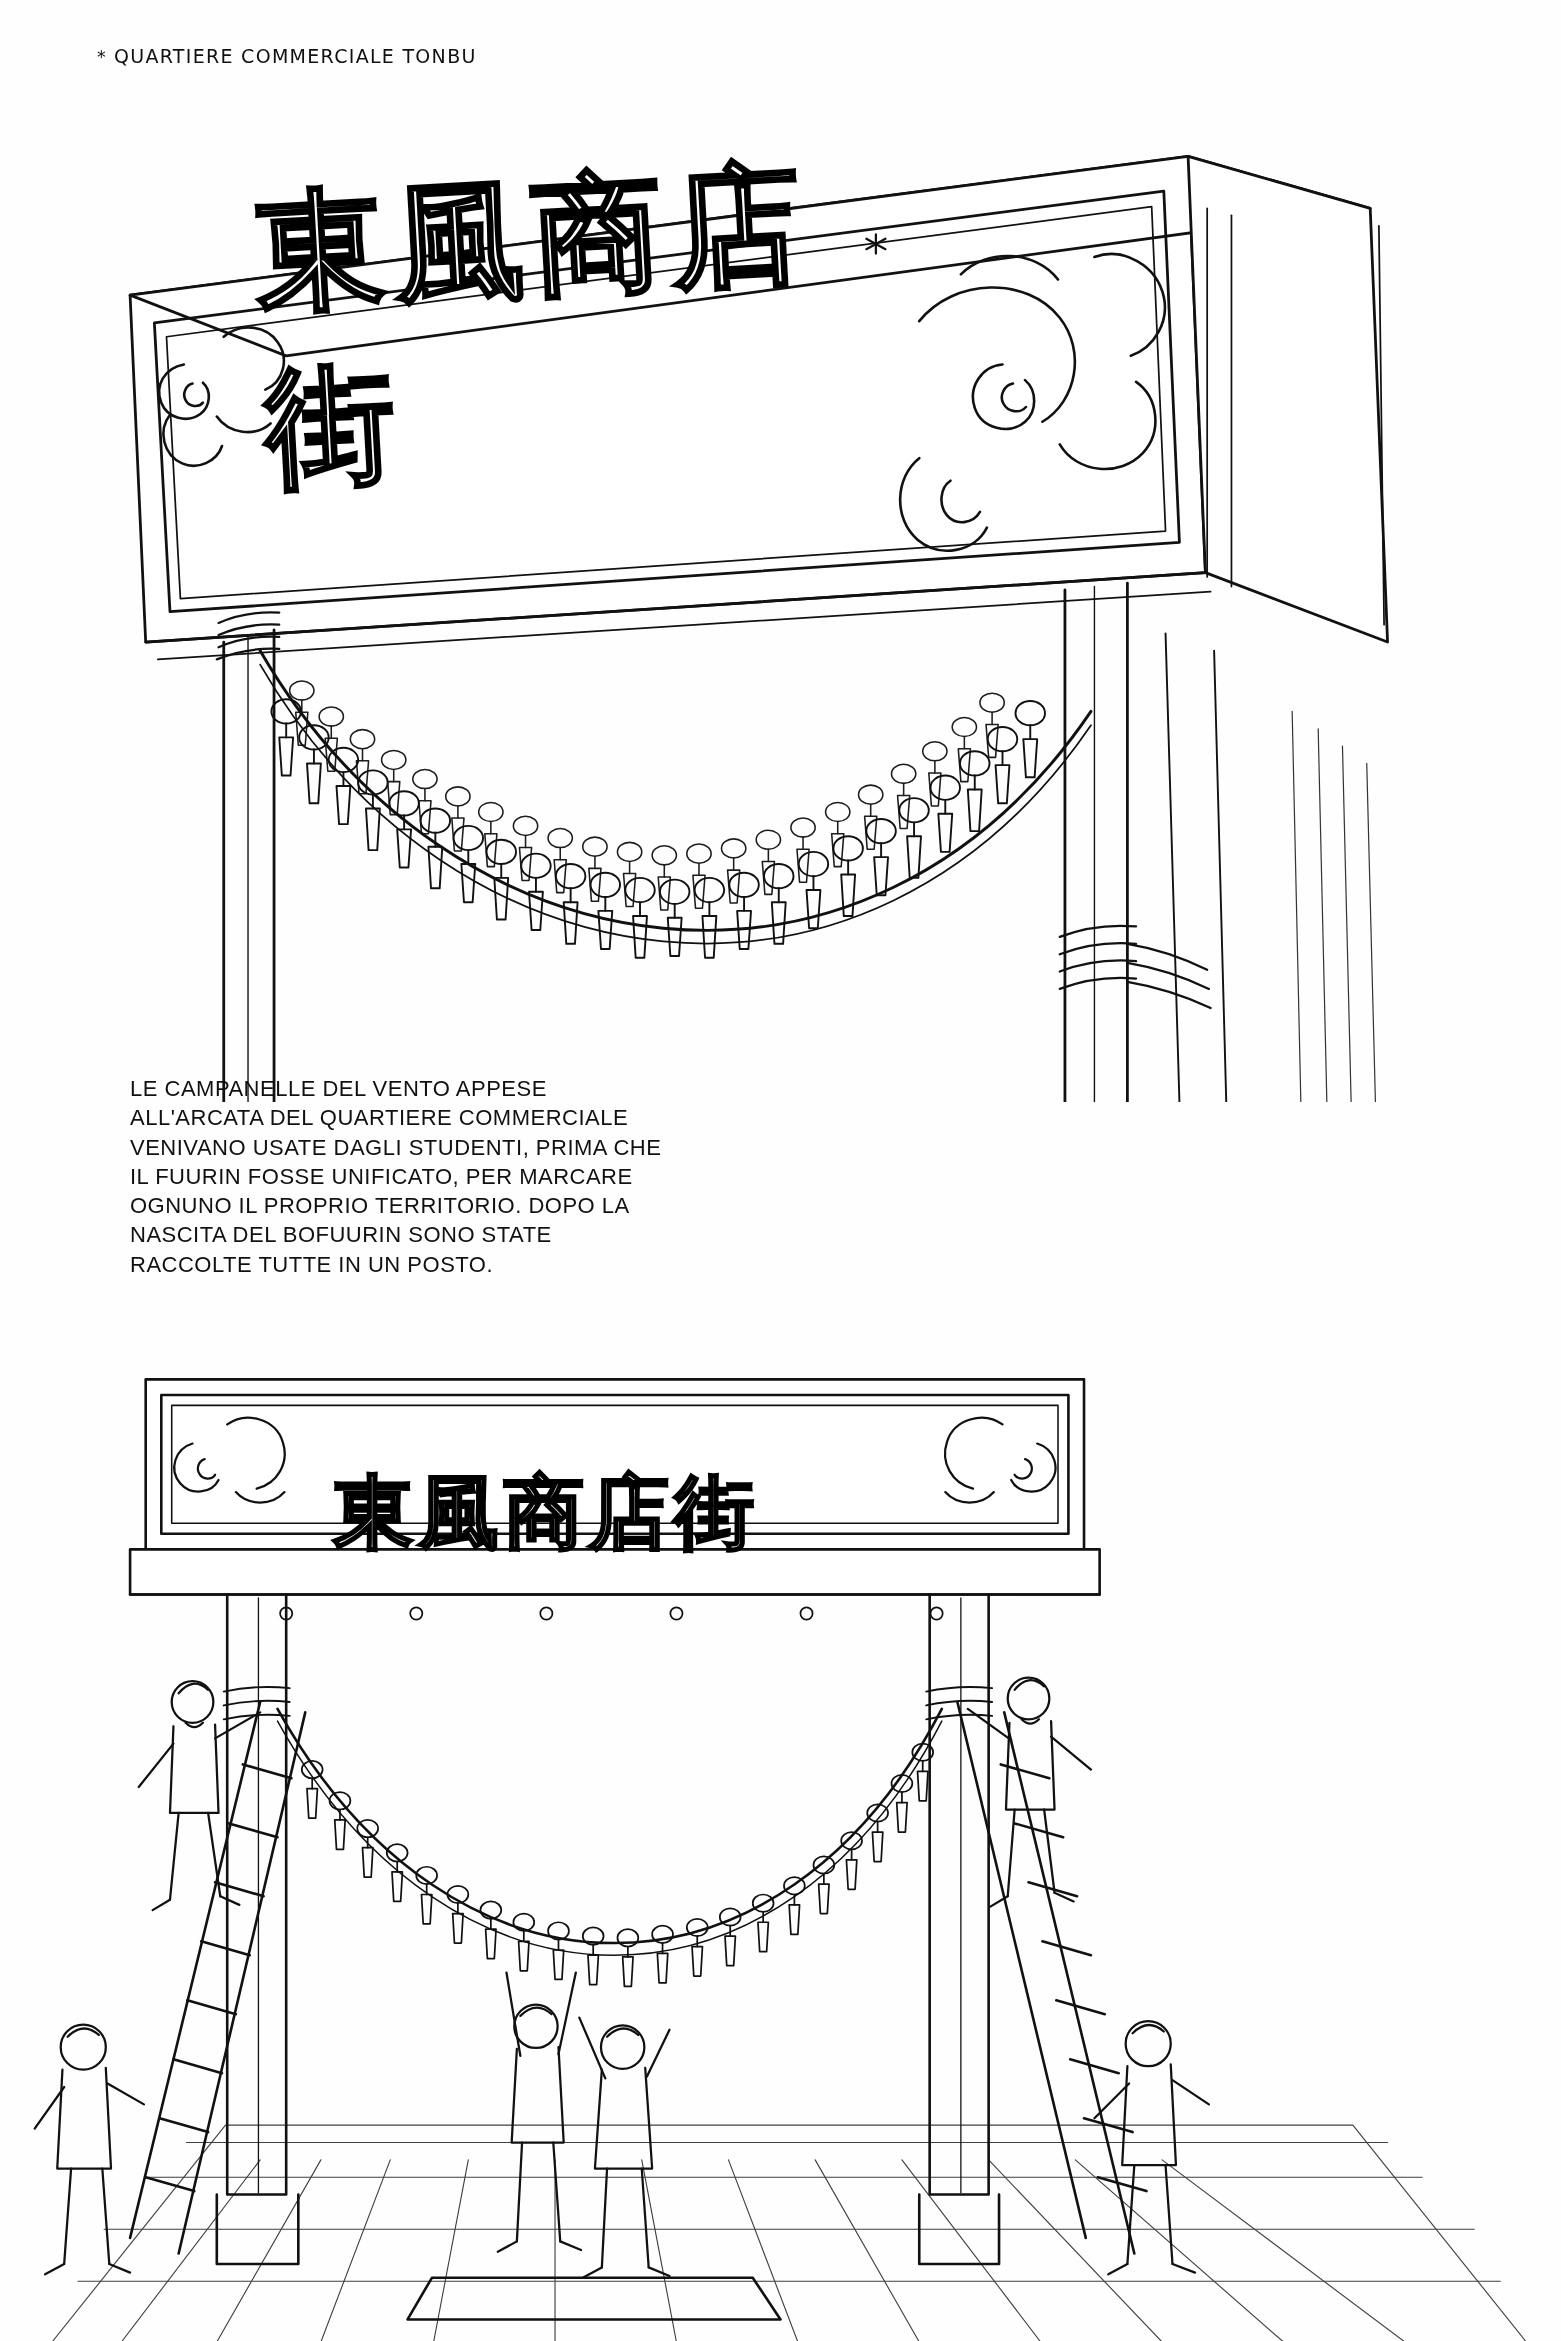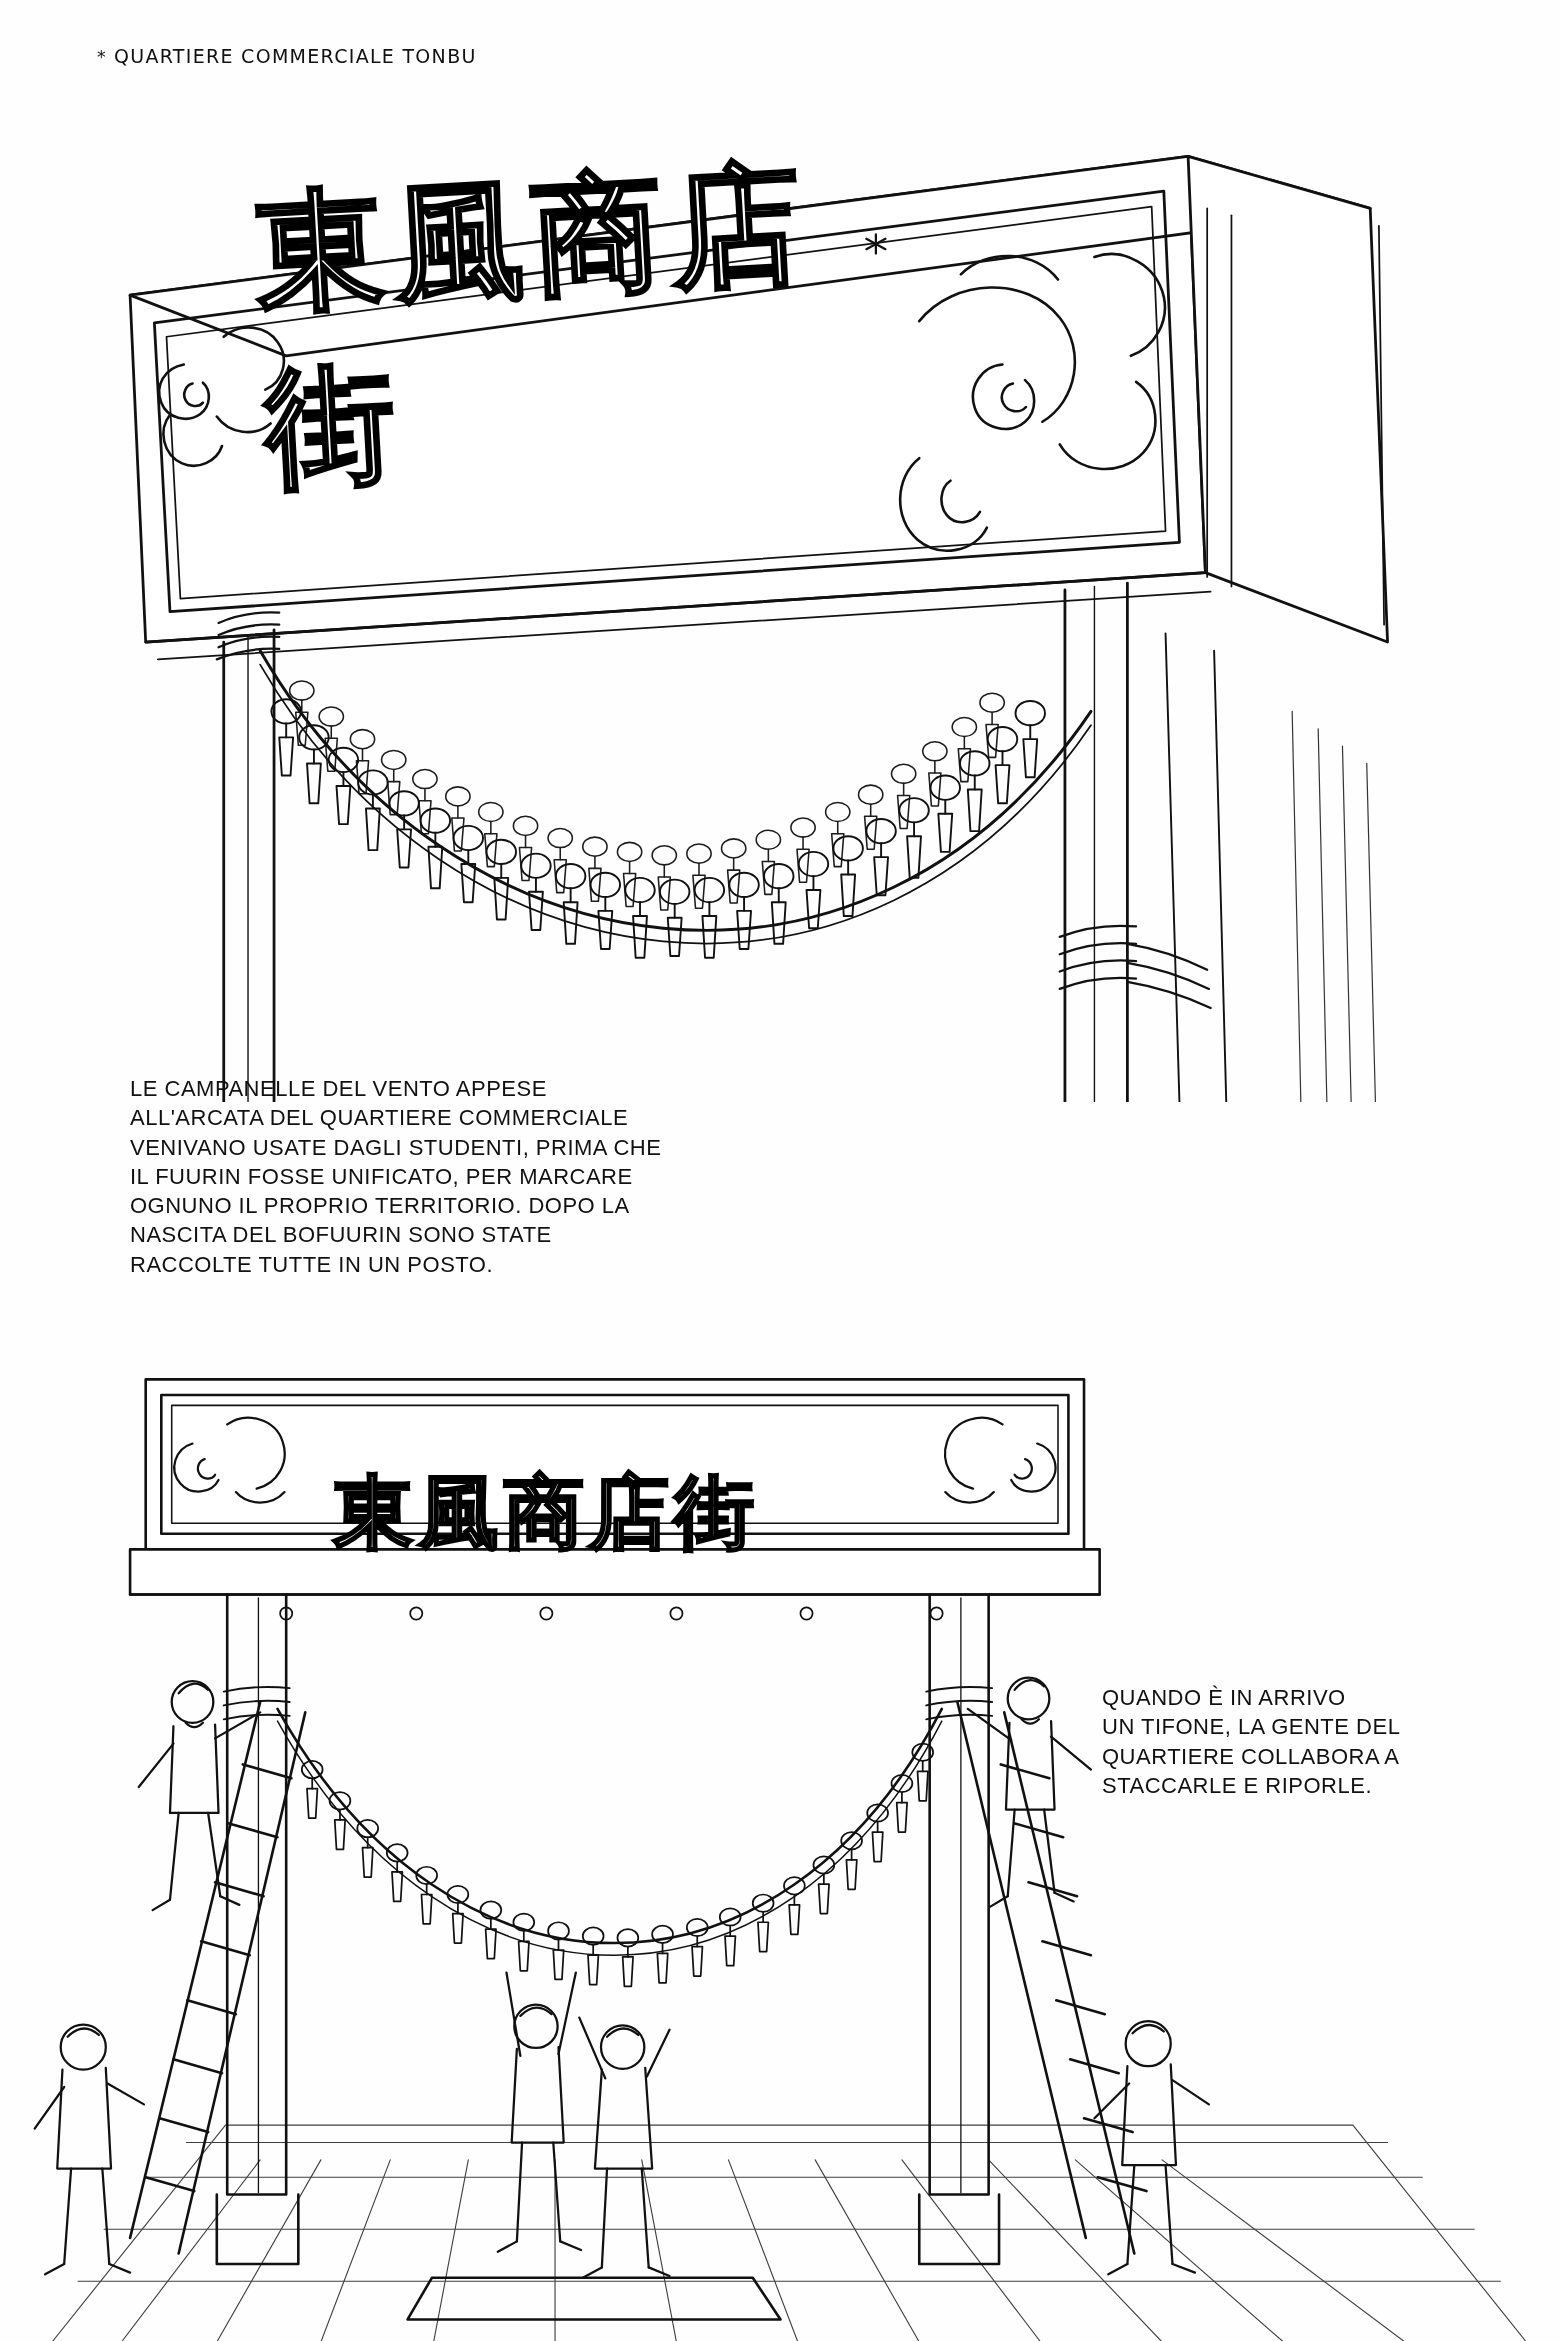--- a/index.html
+++ b/index.html
@@ -536,19 +536,15 @@
         </g>
 
         <path d="M498 1056 L868 1056 L900 1104 L470 1104 Z"></path>
 
       </g>
     </svg>
   </div>
 
   <div class="kanji-row kanji-bottom">東風商店街</div>
 
-  <div class="caption caption-2">QUANDO È IN ARRIVO
-UN TIFONE, LA GENTE DEL
-QUARTIERE COLLABORA A
-STACCARLE E RIPORLE.</div>
 
 </div>
 
 
 </body></html>

